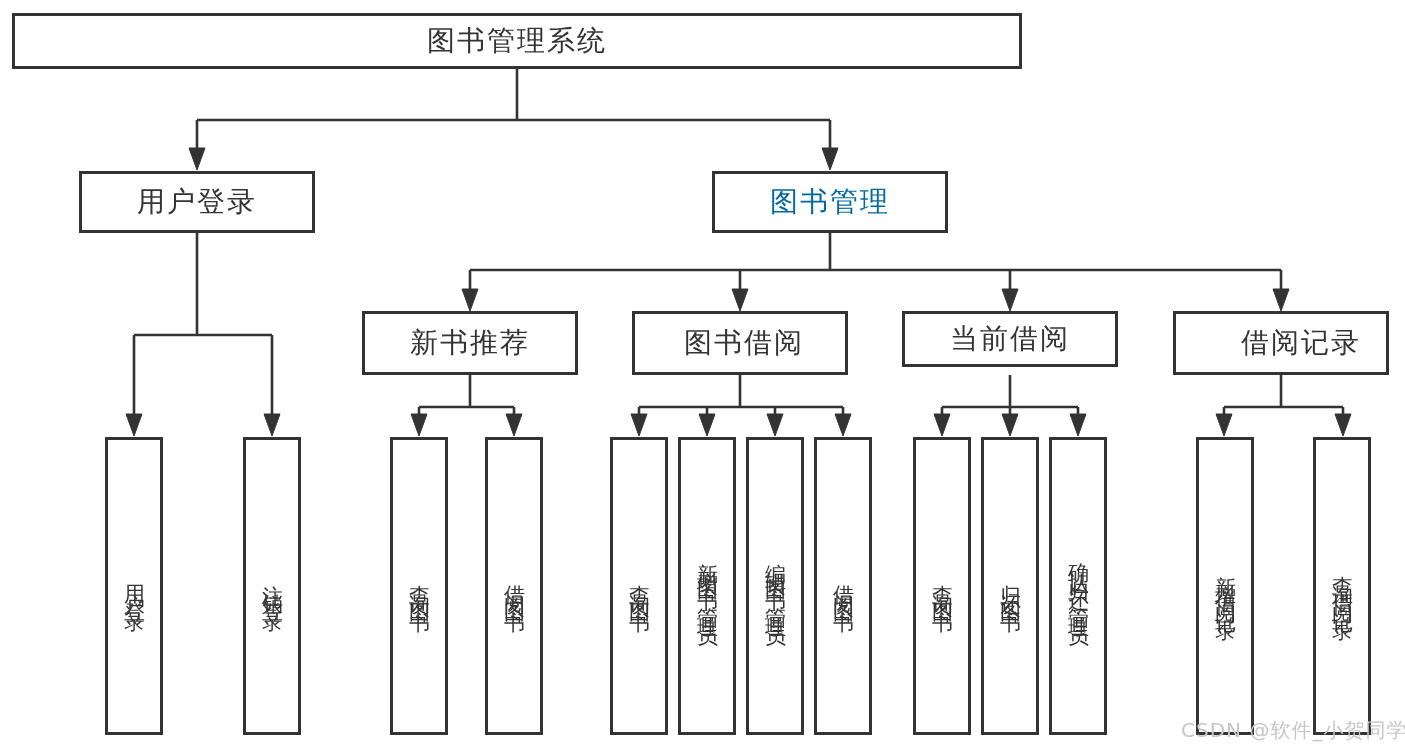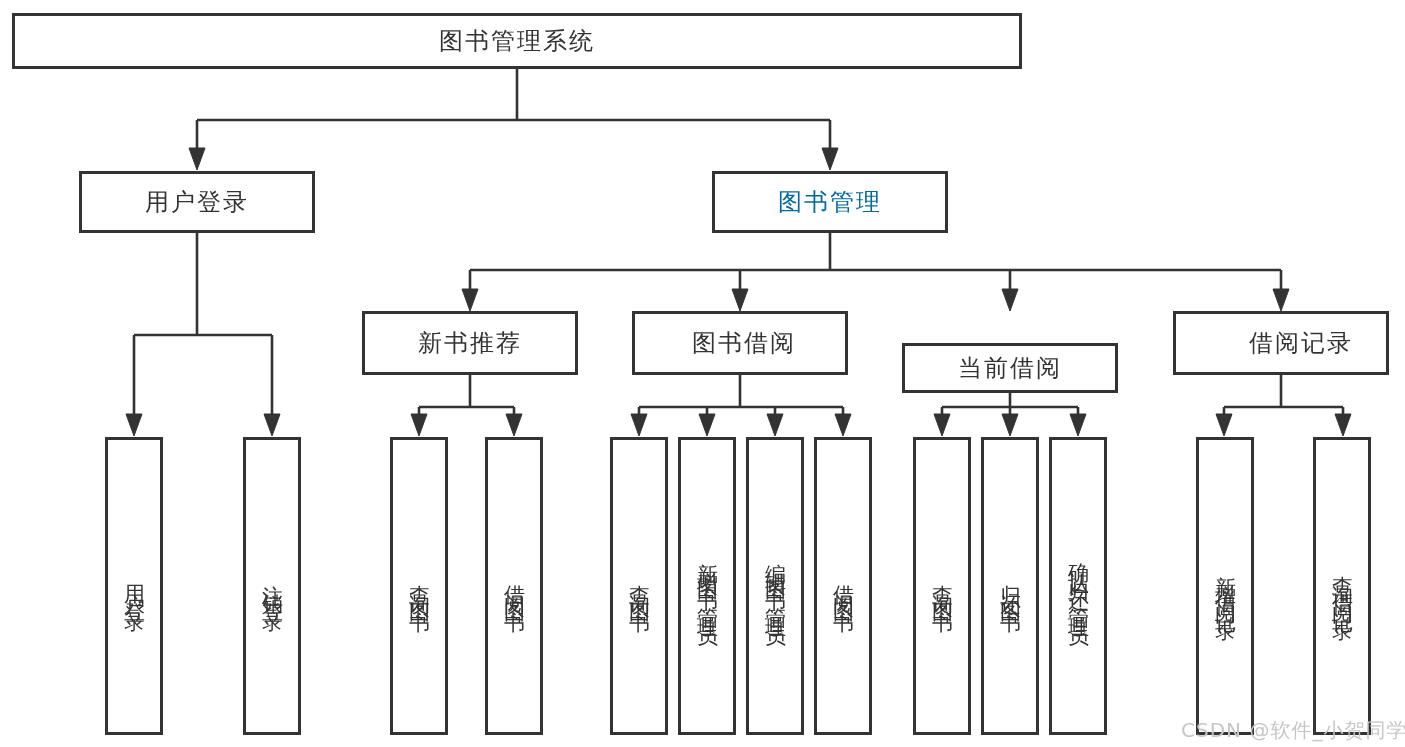--- a/index.html
+++ b/index.html
@@ -26,21 +26,21 @@
     box-sizing: border-box;
     background: #ffffff;
     border: 3px solid #ef4444;
     color: #333333;
     display: flex;
     align-items: center;
     justify-content: center;
     z-index: 2;
   }
   .box .lbl-h {
-    font-size: 24px;
+    font-size: 28px;
     letter-spacing: 2px;
     white-space: nowrap;
   }
   .box .lbl-v {
     writing-mode: vertical-rl;
     text-orientation: mixed;
     font-size: 21px;
     letter-spacing: 9px;
     line-height: 1;
     white-space: nowrap;
@@ -114,21 +114,21 @@
   <div class="box" style="left: 712px; top: 171px; width: 236px; height: 62px; border-color: rgb(51, 51, 51); color: #0369a1;">
     <span class="lbl-h">图书管理</span>
   </div>
 
   <div class="box" style="left: 362px; top: 311px; width: 216px; height: 64px; border-color: rgb(51, 51, 51); color: rgb(51, 51, 51); text-align: center;">
     <span class="lbl-h">新书推荐</span>
   </div>
   <div class="box" style="left: 632px; top: 311px; width: 216px; height: 64px; border-color: rgb(51, 51, 51); color: rgb(51, 51, 51); padding-left: 8px;">
     <span class="lbl-h">图书借阅</span>
   </div>
-  <div class="box" style="left: 902px; top: 311px; width: 216px; height: 50px; border-color: rgb(51, 51, 51); color: rgb(51, 51, 51); margin-top: 32px;">
+  <div class="box" style="left: 902px; top: 311px; width: 216px; height: 56px; border-color: rgb(51, 51, 51); color: rgb(51, 51, 51);">
     <span class="lbl-h">当前借阅</span>
   </div>
   <div class="box" style="left: 1173px; top: 311px; width: 216px; height: 64px; border-color: rgb(51, 51, 51); color: rgb(51, 51, 51); padding-left: 40px;">
     <span class="lbl-h">借阅记录</span>
   </div>
 
   <div class="box" style="left: 105px; top: 437px; width: 58px; height: 298px; border-color: rgb(51, 51, 51); color: rgb(51, 51, 51);">
     <span class="lbl-v">用户登录</span>
   </div>
   <div class="box" style="left: 243px; top: 437px; width: 58px; height: 298px; border-color: rgb(51, 51, 51); color: rgb(51, 51, 51);">

